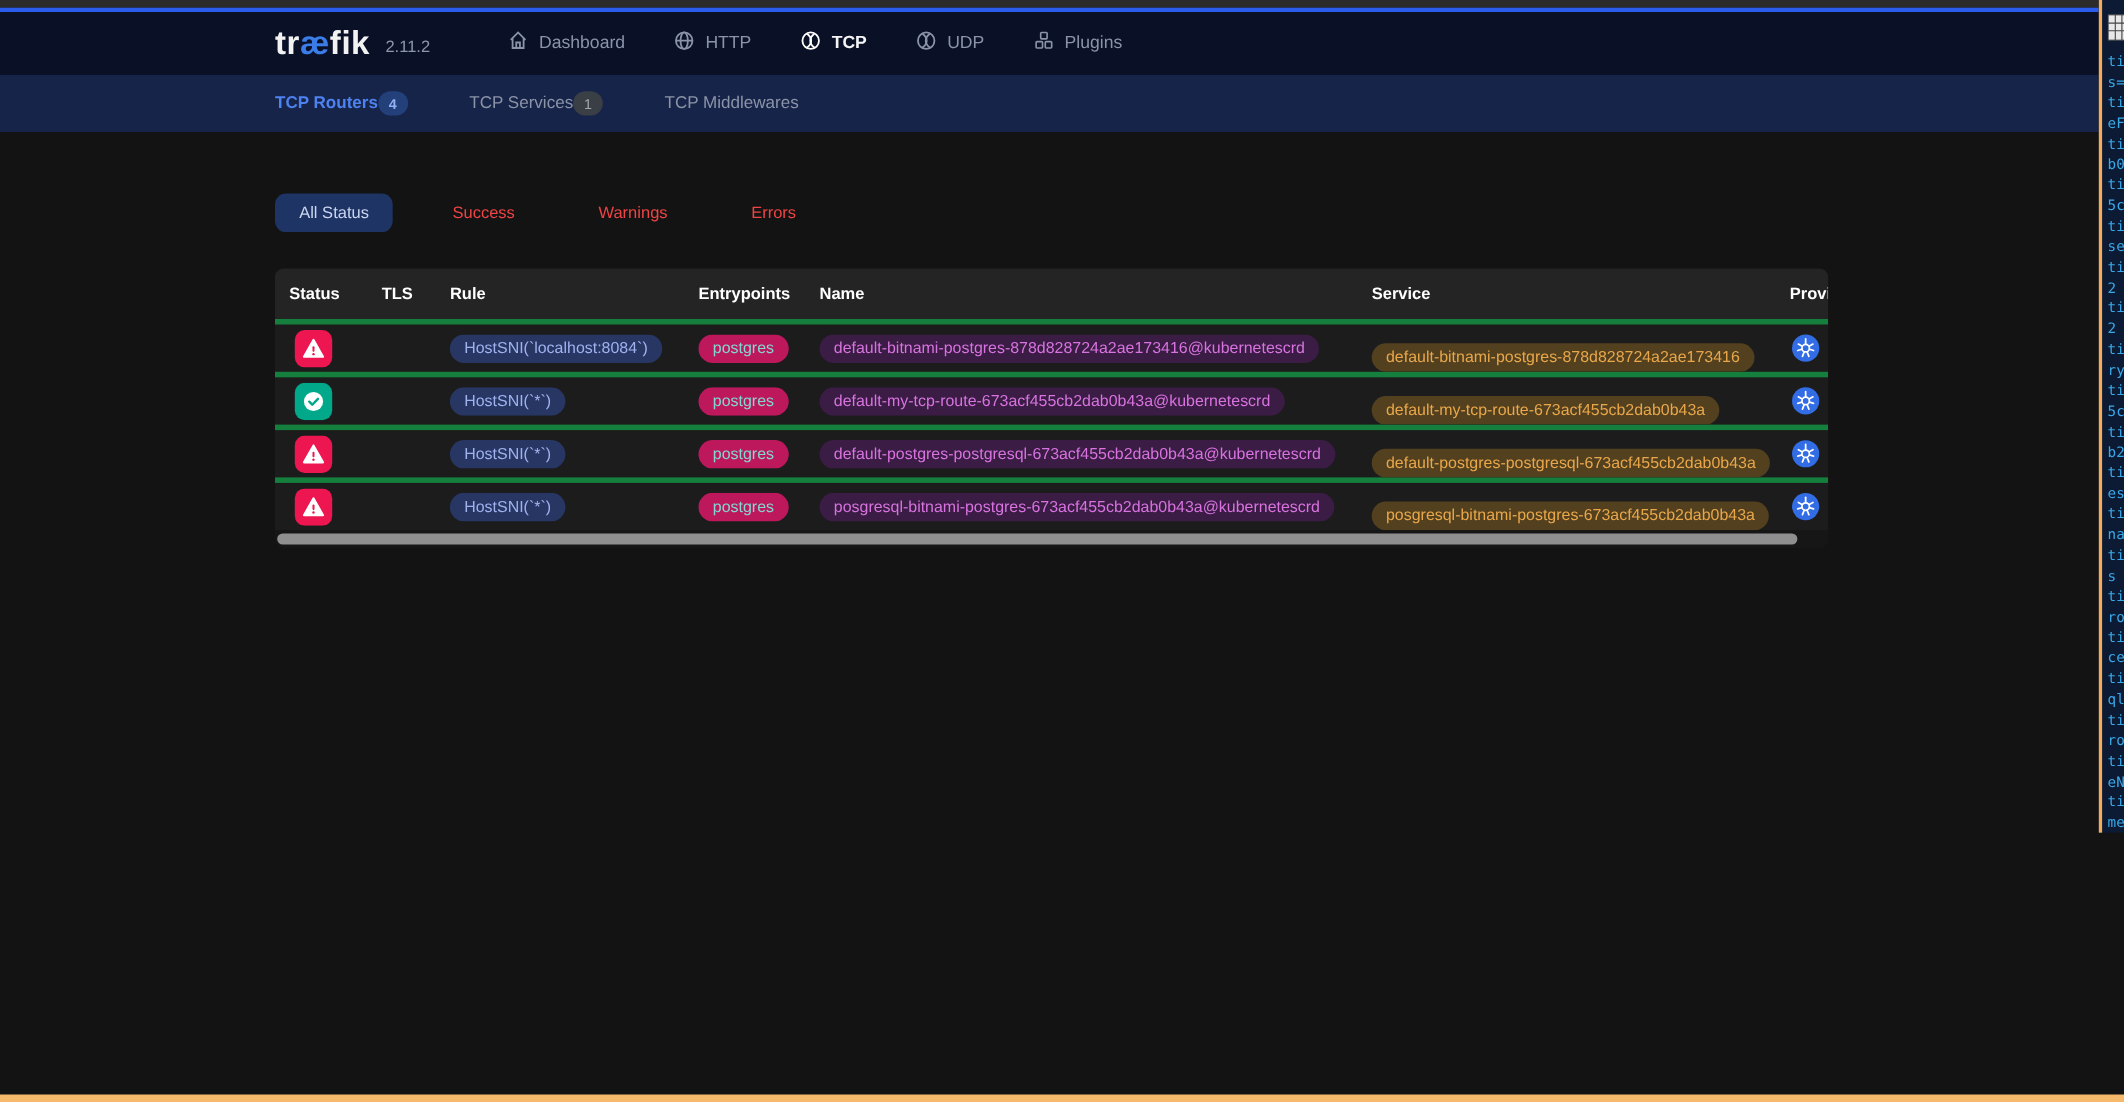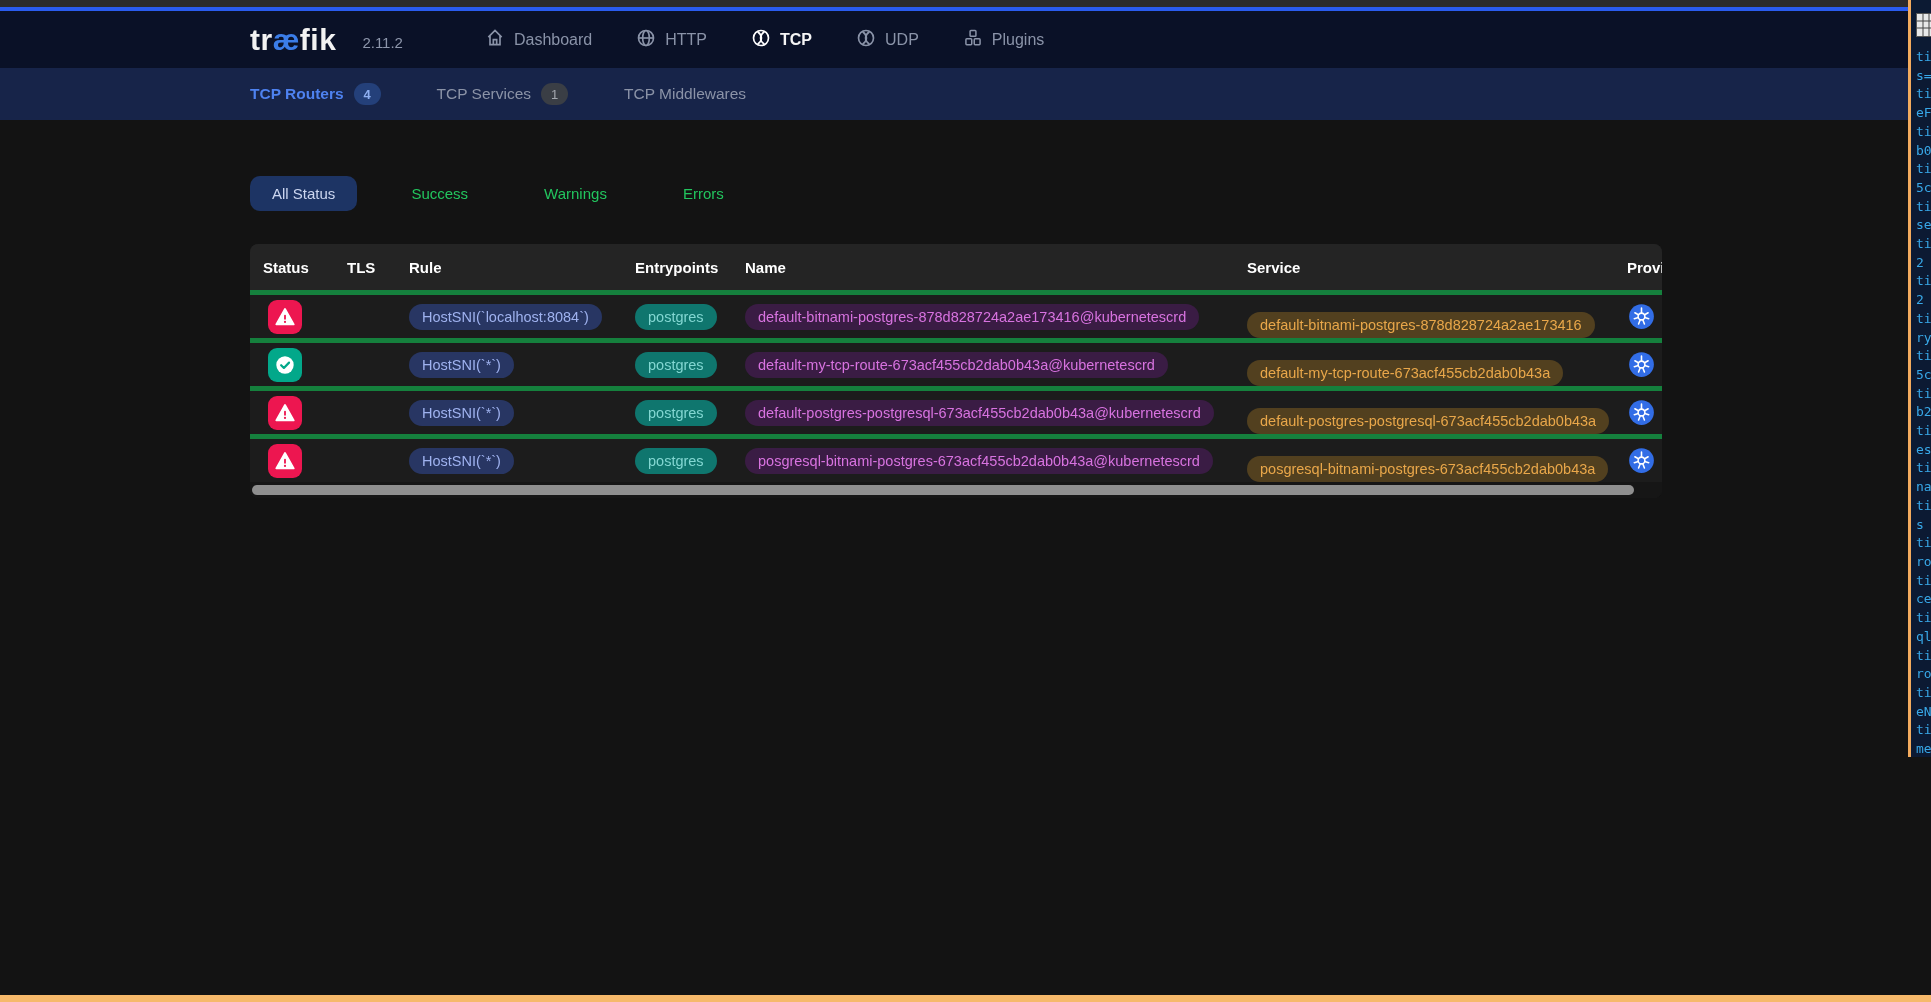--- a/index.html
+++ b/index.html
@@ -6,68 +6,68 @@
   html,body { width:1931px; height:1002px; overflow:hidden; background:#131313;
     font-family:"Liberation Sans", sans-serif; }
 
   
   .browser { position:absolute; left:0; top:0; width:1908px; height:995px; overflow:hidden; }
   .chrome-bar { height:7px; background:#2b2b2b; }
   .accent-line { height:4px; background:var(--accent_line, #2a5cee); }
 
   
   .navbar { height:57px; background:var(--navbar_bg,#0a1127); display:flex; align-items:center;
-    padding:0 258px 0 250px; color:#8a93a8;gap:12px; }
+    padding:0 258px 0 250px; color:#8a93a8; }
   .logo { font-size:30px; font-weight:600; color:#f2f2f2; letter-spacing:.5px; }
   .logo .ae { color:#3b7de8; }
   .version { font-size:15px; color:#8d96ab; margin-left:14px; margin-top:6px; }
   .nav-links { display:flex; gap:44px; margin-left:70px; align-items:center; }
   .nav-item { display:flex; align-items:center; gap:9px; font-size:16px; color:#8a93a8; cursor:pointer; }
   .nav-item svg { stroke:#8a93a8; }
   .nav-item.active { color:#f5f5f5; font-weight:600; }
   .nav-item.active svg { stroke:#ffffff; }
   .nav-right { margin-left:auto; display:flex; align-items:center; gap:30px; }
   .upgrade-btn { background:var(--upgrade_bg,#5fc3d7); color:#0c1b38; font-weight:700; font-size:16px;
     border:none; border-radius:8px; padding:9px 19px; cursor:pointer; font-family:inherit; }
   .theme-toggle { display:flex; align-items:center; gap:9px; font-size:16px; color:#8a93a8; cursor:pointer; }
   .help-btn { margin-left:6px; cursor:pointer; display:flex; }
 
   
   .subnav { height:52px; background:var(--subnav_bg,#172449); display:flex; align-items:center;
     padding-left:250px; gap:56px; }
-  .subnav-item { display:flex; align-items:center; gap:10px; font-size:15.5px; color:#8b93a7; cursor:pointer; }
+  .subnav-item { display:flex; align-items:center; gap:0; font-size:15.5px; color:#8b93a7; cursor:pointer; }
   .subnav-item.active { color:#4e82f0; font-weight:600; }
   .subnav-badge { min-width:27px; height:22px; border-radius:12px; display:inline-flex; align-items:center;
     justify-content:center; font-size:13px; padding:0 7px; background:#3a3e45; color:#a2a6ad; }
   .subnav-item.active .subnav-badge { background:#24407a; color:#8fb0f2; }
 
   
   .main { padding:56px 0 0 250px; }
   .content { width:1412px; }
   .toolbar { display:flex; justify-content:space-between; align-items:flex-end; }
   .filter-tabs { display:flex; gap:32px; align-items:center; }
-  .filter-tab { font-size:15px; color:#22c55e; padding:9px 22px; border-radius:10px; cursor:pointer; }
+  .filter-tab { font-size:15px; color:#ef4444; padding:9px 22px; border-radius:10px; cursor:pointer; }
   .filter-tab.active { background:#1d3464; color:#ccd6f0; }
   .search-box { width:226px; height:38px; border:1px solid #5c5c5c; border-radius:19px; display:flex;
     align-items:center; padding:0 14px 0 18px; }
   .search-box input { flex:1; background:transparent; border:none; outline:none; color:#d8d8d8;
     font-size:15px; font-family:inherit; }
   .search-box input::placeholder { color:#9a9a9a; }
 
   
   .card { margin-top:33px; background:#1c1c1c; border-radius:8px; overflow:hidden; }
   .tr { display:grid; grid-template-columns:84px 62px 226px 110px 502px 380px 1fr; align-items:center; }
   .thead { height:46px; background:#242424; }
   .th { font-size:15px; font-weight:700; color:#ffffff; padding-left:13px; white-space:nowrap; overflow:hidden; }
   .row { height:48px; border-top:5px solid #15803d; }
   .td { padding-left:13px; overflow:hidden; white-space:nowrap; }
   .td.status-cell { padding-left:18px; }
   .pill { display:inline-block; padding:5px 13px; border-radius:15px; font-size:14.5px; white-space:nowrap; }
   .pill.rule { background:#283663; color:#9fb2ef; }
-  .pill.entry { background:#0f766e; color:#83d7d2;text-align:center; }
+  .pill.entry { background:#be185d; color:#83d7d2;text-align:center; }
   .pill.name { background:#3a1c44; color:#d873e0; }
   .pill.service { background:#52401f; color:#e9a74a;margin-top:16px; }
   .status-badge { width:34px; height:34px; border-radius:9px; display:flex; align-items:center; justify-content:center; }
   .status-badge svg { display:none; }
   .status-badge[data-status="error"] { background:var(--status_error,#ed1650); }
   .status-badge[data-status="error"] svg.ic-warning { display:block; }
   .status-badge[data-status="success"] { background:var(--status_success,#02a88a); }
   .status-badge[data-status="success"] svg.ic-check { display:block; }
   .provider-cell { display:flex; justify-content:center; padding-right:6px; }
   .k8s { width:27px; height:27px; }

